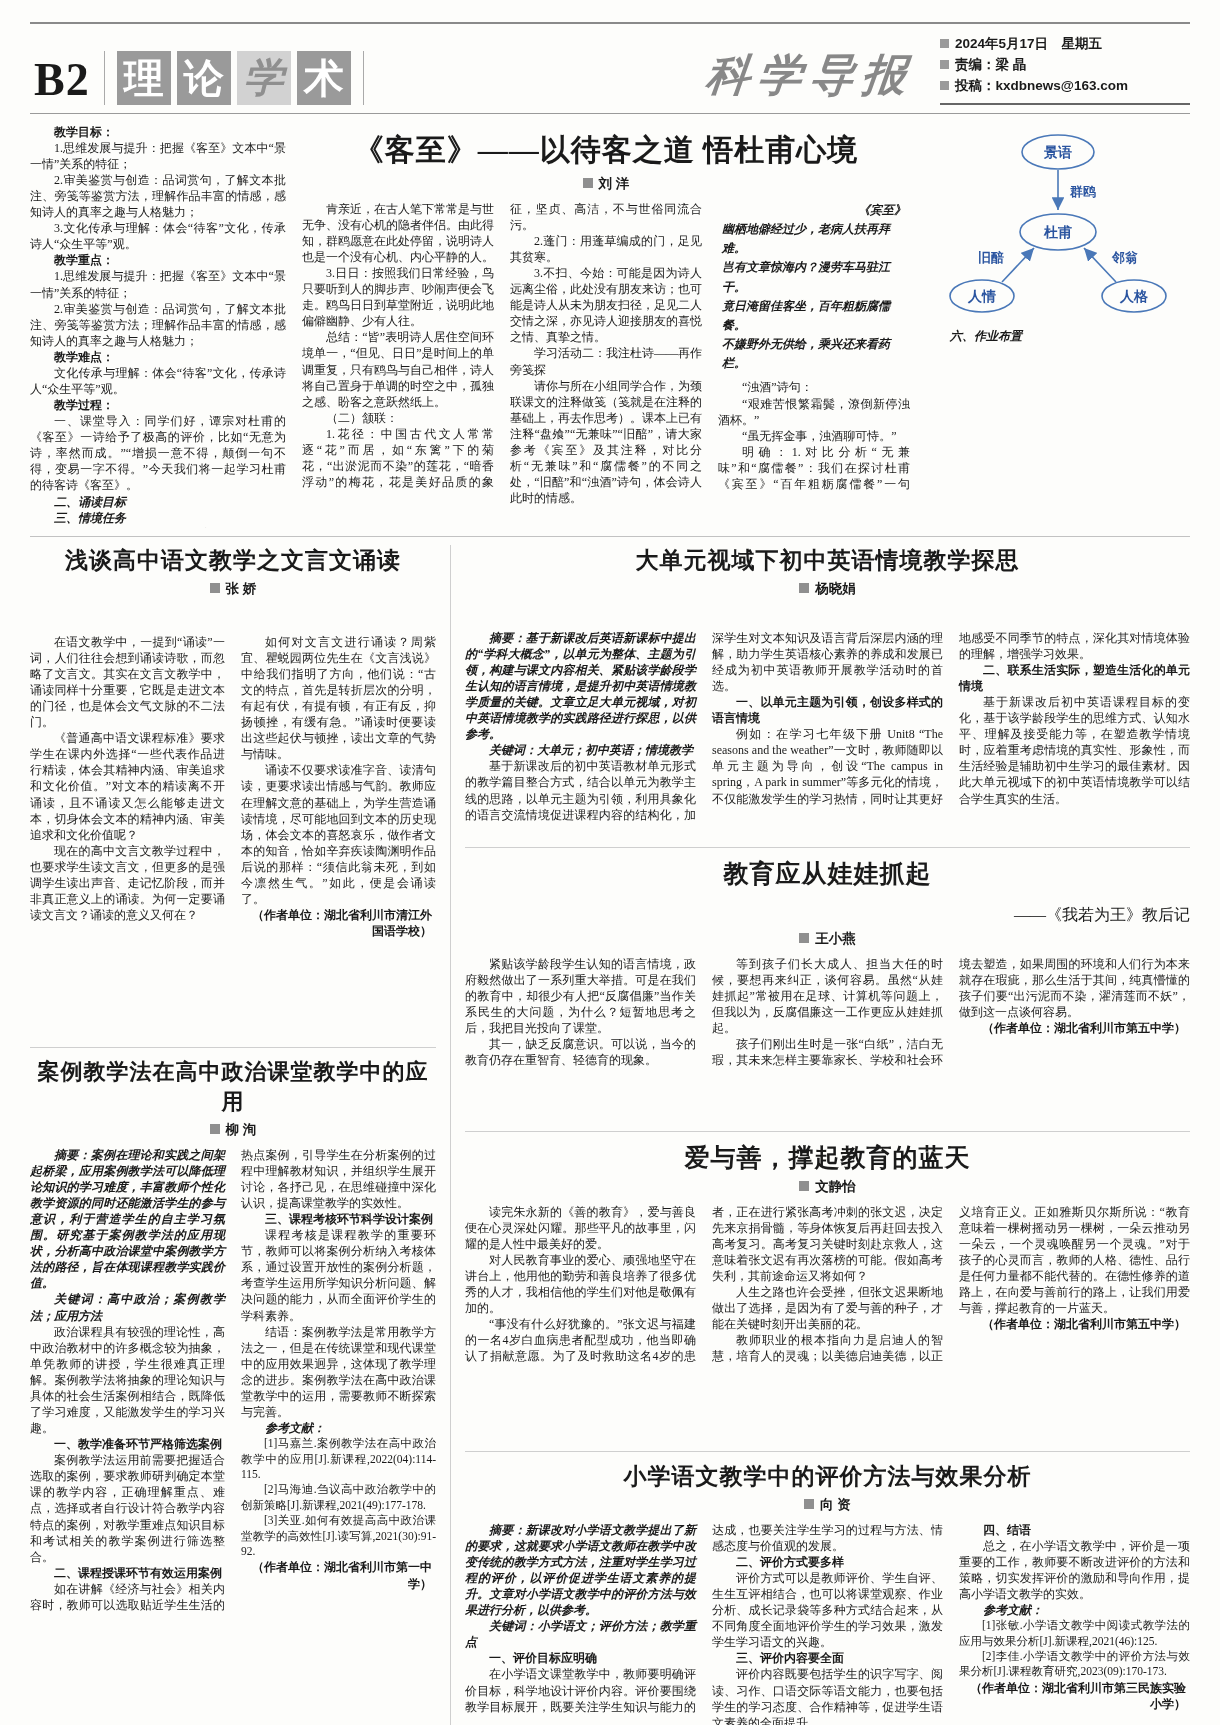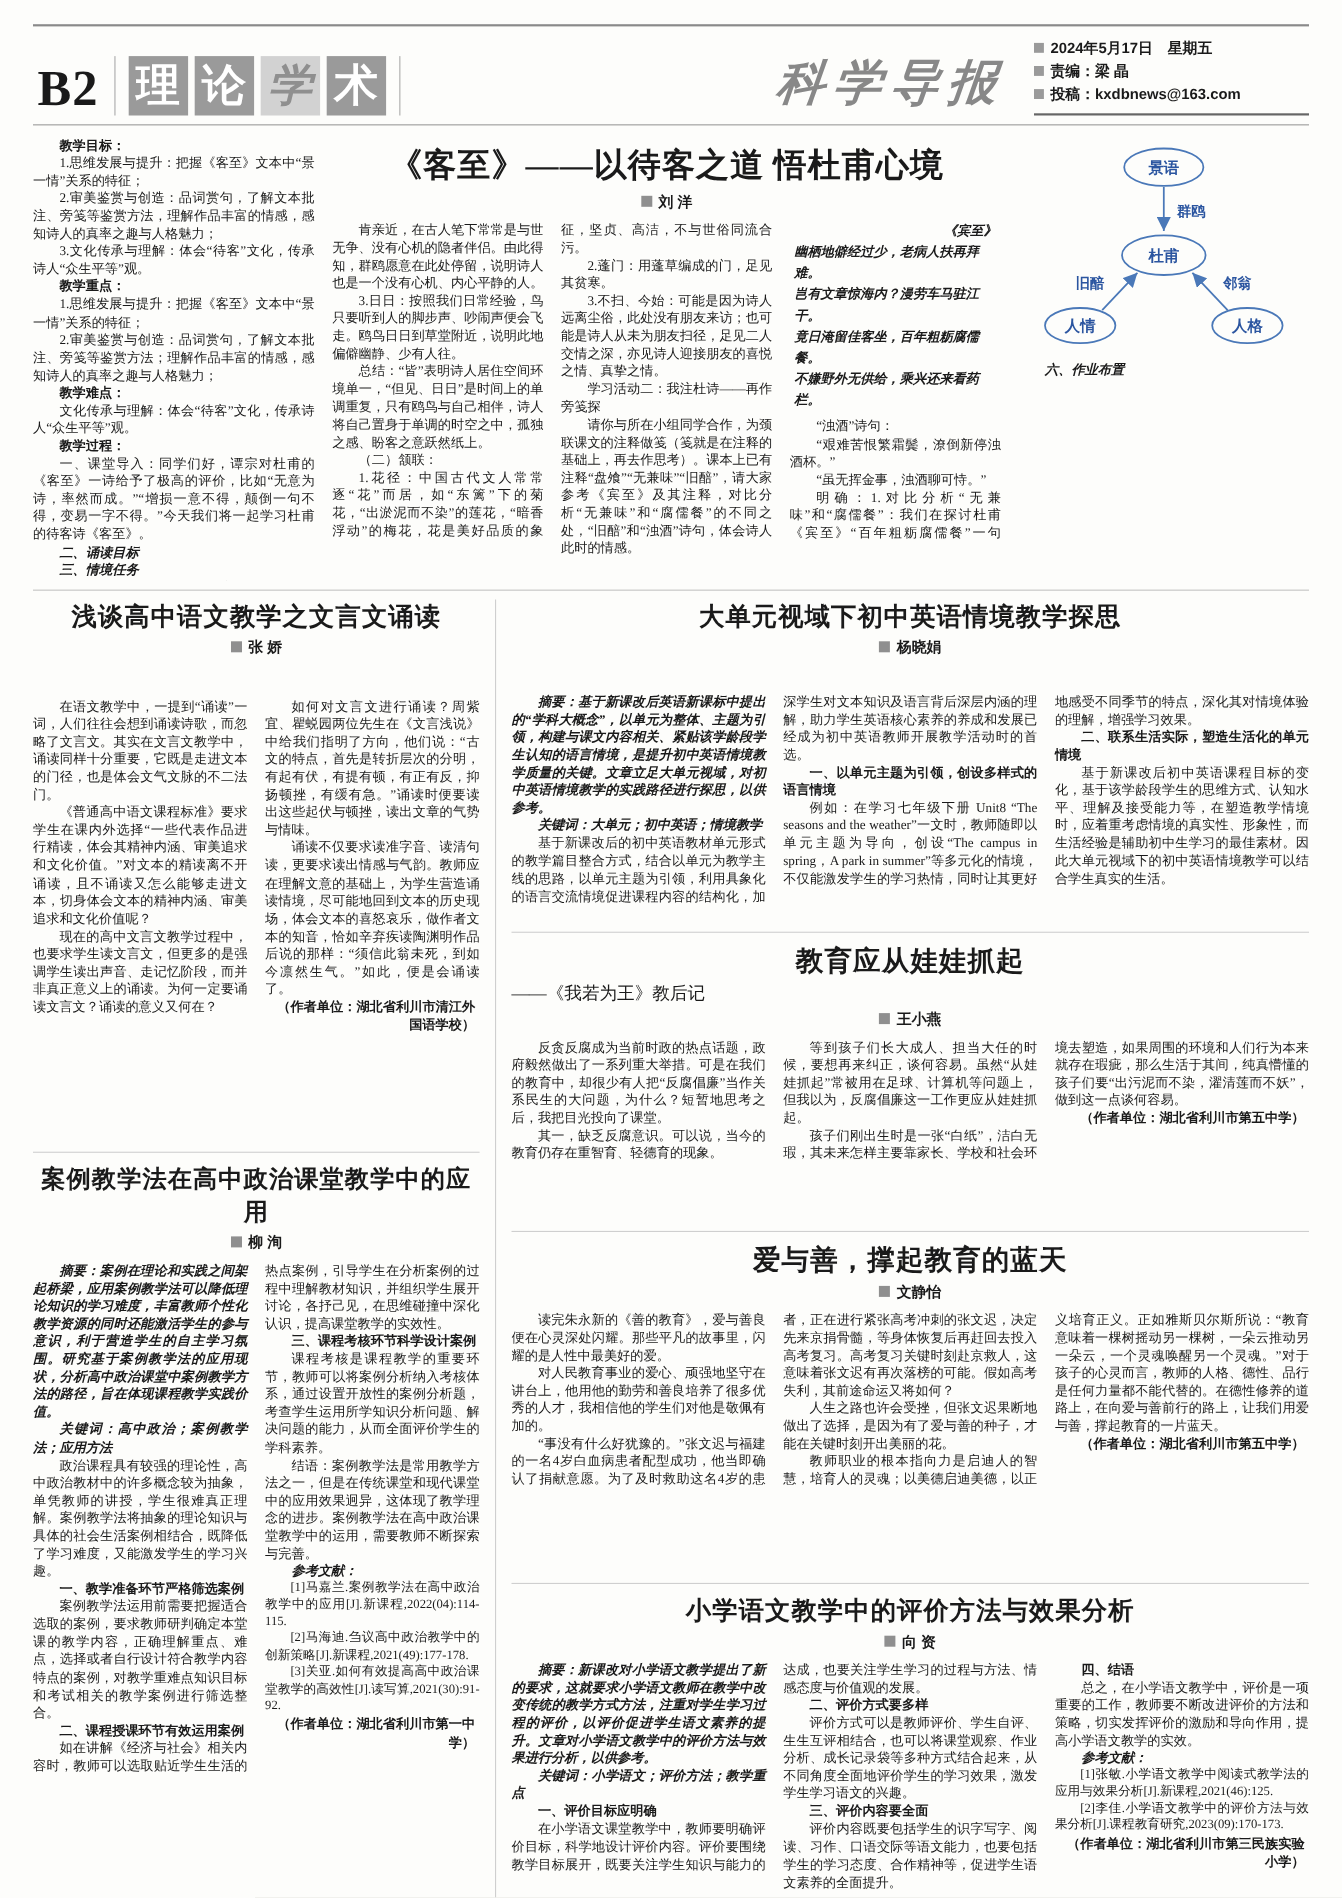--- a/index.html
+++ b/index.html
@@ -25,21 +25,21 @@
                 font-family:"Liberation Sans","DejaVu Sans",sans-serif; }
   .sq { display:inline-block; width:9px; height:9px; background:#9a9a9a; margin-right:6px; }
   
   .hrule { border:0; border-top:1px solid #c2c2c2; margin:8px 0; }
   .art-title { text-align:center; font-weight:bold; letter-spacing:1px; }
   .t-serif { font-family:"Liberation Serif","DejaVu Serif",serif; }
   .t-sans  { font-family:"Liberation Sans","DejaVu Sans",sans-serif; }
   .author { text-align:center; font-size:13.5px; font-weight:bold; margin:4px 0 8px 0;
             font-family:"Liberation Sans","DejaVu Sans",sans-serif; }
   .author .sq { width:10px; height:10px; background:#8f8f8f; }
-  .subtitle { text-align:left; font-size:16px; margin-top:3px; }
+  .subtitle { text-align:right; font-size:16px; margin-top:15px; }
   .body { font-size:12px; line-height:1.34; text-align:justify; overflow:hidden; column-gap:16px; }
   .body p { text-indent:2em; margin:0; }
   .body p.sec { font-weight:bold; font-family:"Liberation Sans","DejaVu Sans",sans-serif; }
   .body p.kai { font-weight:bold; font-style:italic; }
   .body p.abs { font-style:italic; font-weight:600; }
   .body p.unit { text-indent:0; text-align:right; font-weight:bold; padding-right:4px;
                  font-family:"Liberation Sans","DejaVu Sans",sans-serif; }
   .body p.ref { font-size:11.5px; }
   .cols2 { column-count:2; }
   .cols3 { column-count:3; }
@@ -236,21 +236,21 @@
 
       <hr class="sep">
 
       <section>
         <h2 class="art-title t-sans" style="font-size:25px;">教育应从娃娃抓起</h2>
         <div class="subtitle">——《我若为王》教后记</div>
         <div class="author">
           <span class="sq"></span><span>王小燕</span>
         </div>
         <div class="body cols3" style="height:166px;">
-            <p>反贪反腐成为当前时政的热点话题，政府毅然做出了一系列重大举措。可是在我们的教育中，却很少有人把“反腐倡廉”当作关系民生的大问题，为什么？短暂地思考之后，我把目光投向了课堂。</p>
+            <p>紧贴该学龄段学生认知的语言情境，政府毅然做出了一系列重大举措。可是在我们的教育中，却很少有人把“反腐倡廉”当作关系民生的大问题，为什么？短暂地思考之后，我把目光投向了课堂。</p>
             <p>其一，缺乏反腐意识。可以说，当今的教育仍存在重智育、轻德育的现象。</p>
             <p>等到孩子们长大成人、担当大任的时候，要想再来纠正，谈何容易。虽然“从娃娃抓起”常被用在足球、计算机等问题上，但我以为，反腐倡廉这一工作更应从娃娃抓起。</p>
             <p>孩子们刚出生时是一张“白纸”，洁白无瑕，其未来怎样主要靠家长、学校和社会环境去塑造，如果周围的环境和人们行为本来就存在瑕疵，那么生活于其间，纯真懵懂的孩子们要“出污泥而不染，濯清莲而不妖”，做到这一点谈何容易。</p>
             <p class="unit">（作者单位：湖北省利川市第五中学）</p>
           </div>
       </section>
 
       <hr class="sep">
 
       <section>

